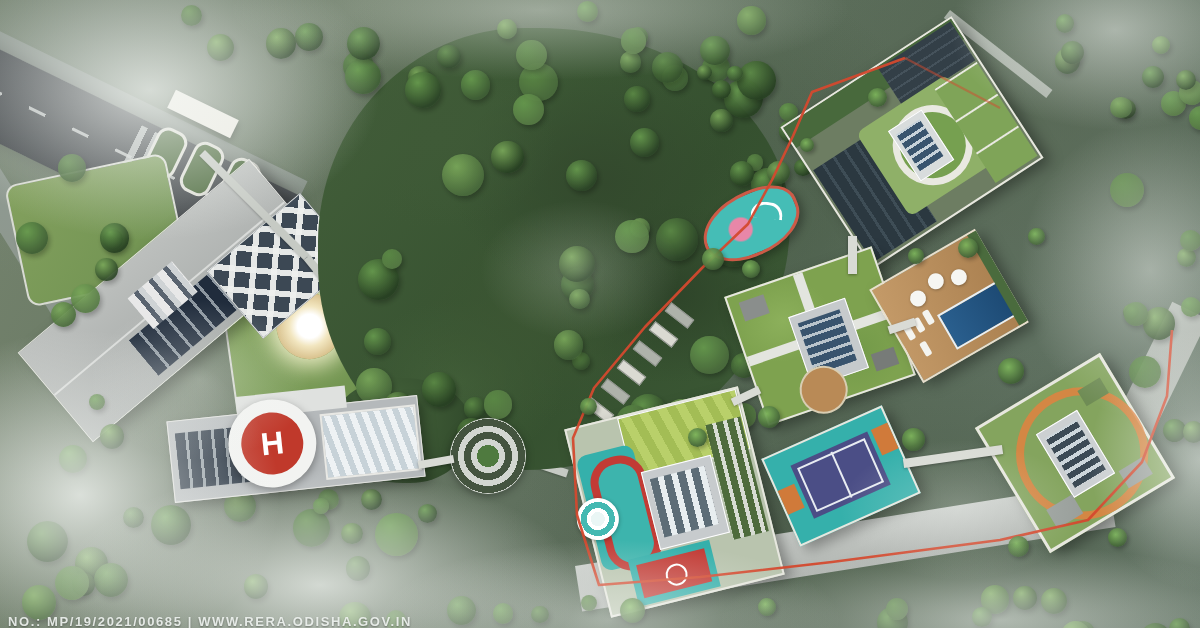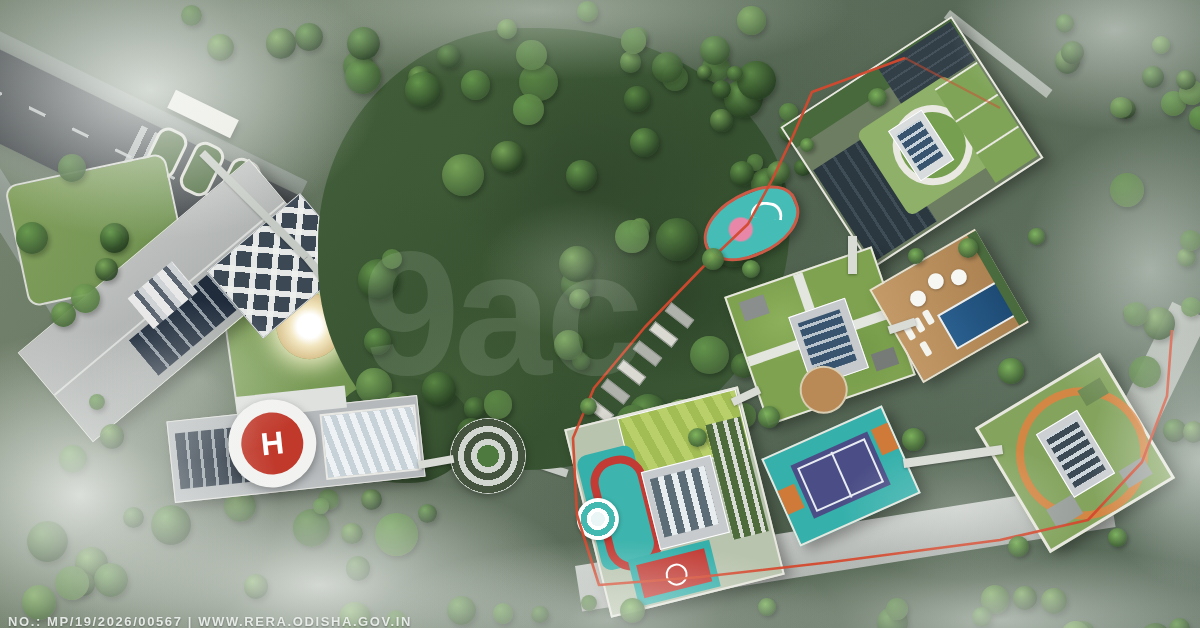--- a/index.html
+++ b/index.html
@@ -476,15 +476,14 @@
   <div class="abs fog" style="left:380px;top:540px;width:460px;height:160px;opacity:.55;"></div>
   <div class="abs fog" style="left:720px;top:545px;width:560px;height:150px;opacity:.6;"></div>
   <div class="abs fog" style="left:1020px;top:120px;width:260px;height:300px;opacity:.5;"></div>
   <div class="abs fog" style="left:1090px;top:330px;width:220px;height:260px;opacity:.6;"></div>
   <div class="abs fog" style="left:950px;top:-70px;width:330px;height:200px;opacity:.55;"></div>
   <div class="abs fog" style="left:230px;top:-60px;width:620px;height:140px;opacity:.45;"></div>
   <div class="abs fog" style="left:90px;top:300px;width:220px;height:160px;opacity:.35;"></div>
   <div class="abs fog" style="left:840px;top:440px;width:240px;height:140px;opacity:.3;"></div>
   <div class="abs fog" style="left:480px;top:200px;width:200px;height:140px;opacity:.22;"></div>
 
-  <div class="abs watermark">9ac</div>
-  <div class="abs rera">NO.: MP/19/2026/00567 | WWW.RERA.ODISHA.GOV.IN</div>
+  <div class="abs rera">NO.: MP/19/2021/00685 | WWW.RERA.ODISHA.GOV.IN</div>
 </div>
 
 </body></html>

